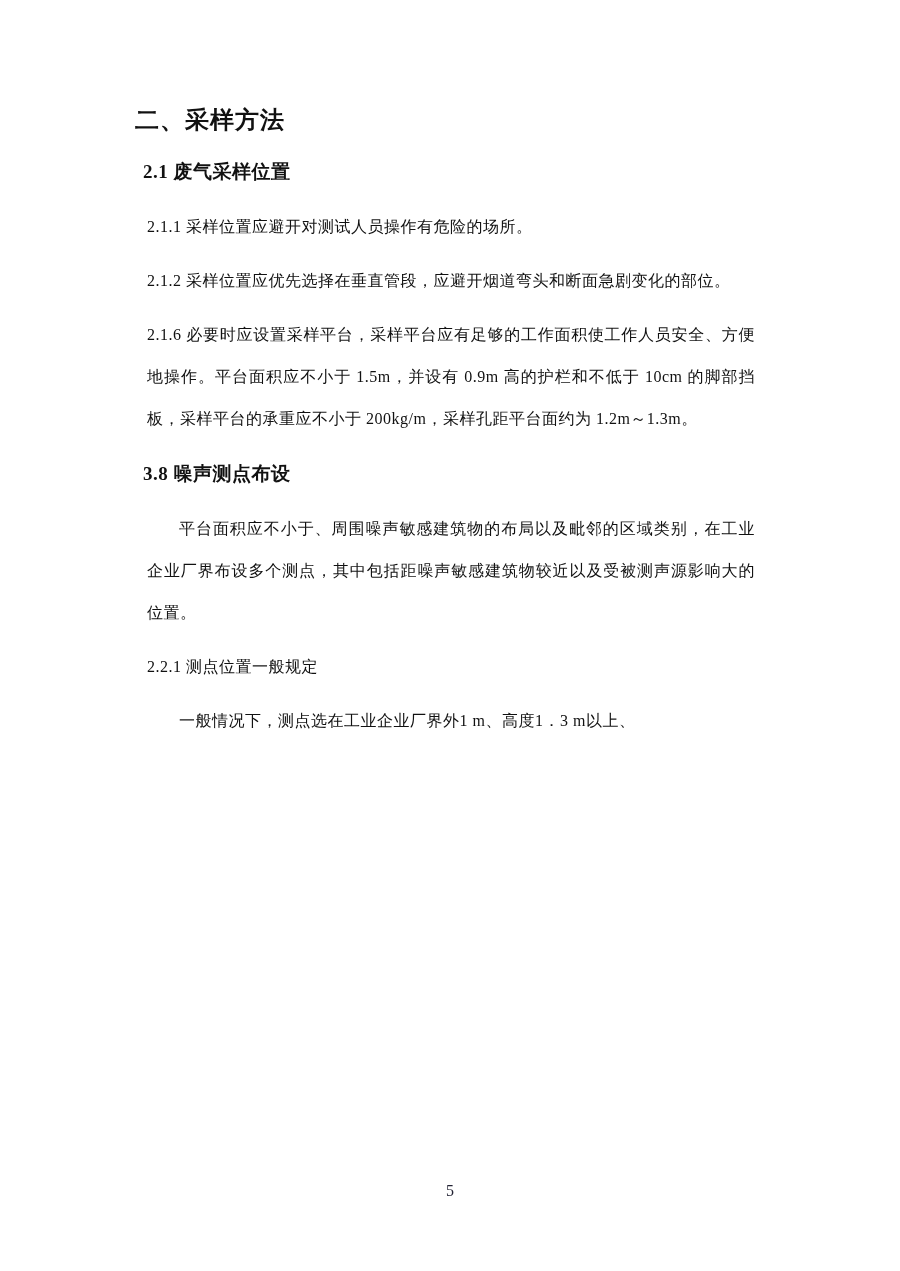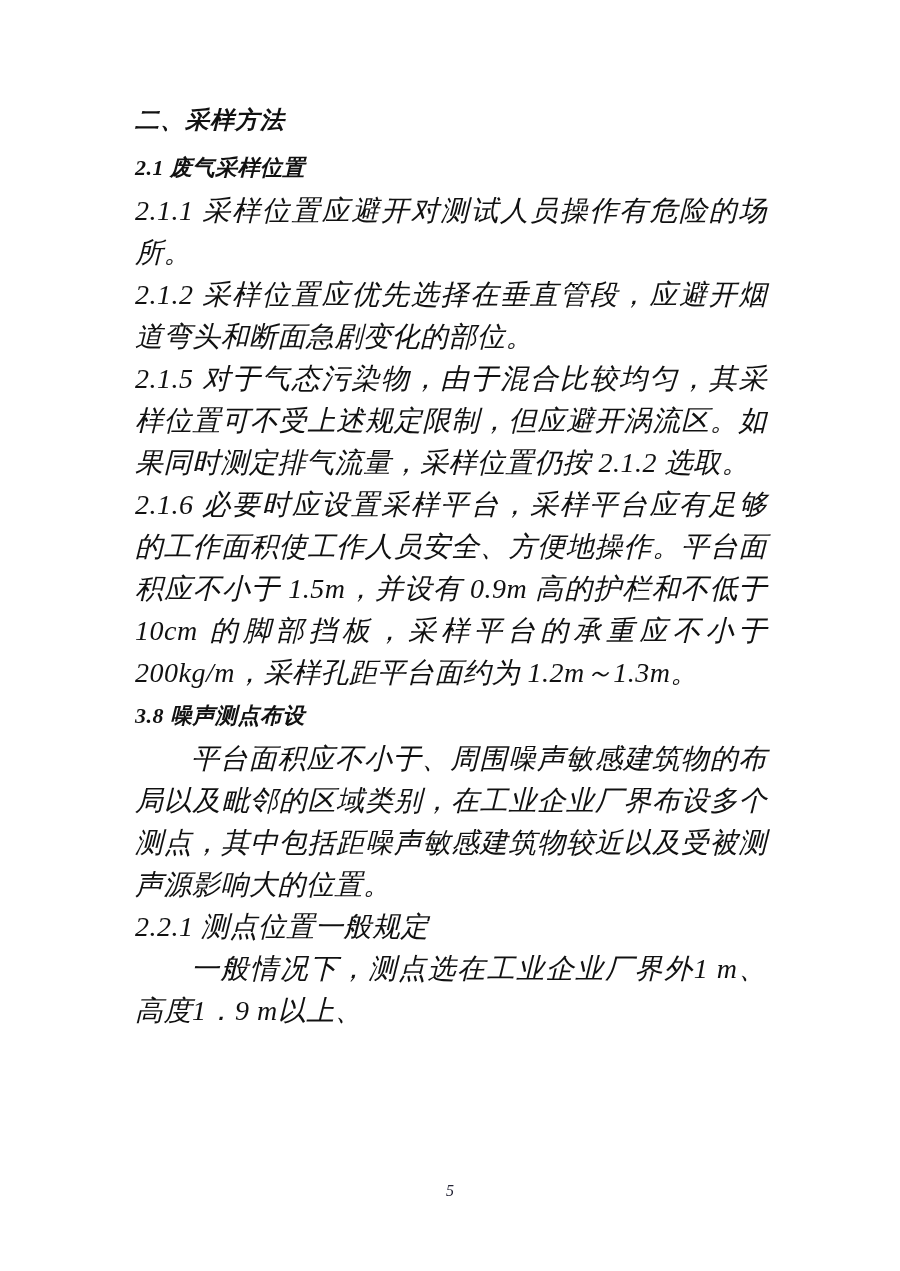--- a/index.html
+++ b/index.html
@@ -8,47 +8,46 @@
     background: #ffffff;
   }
   .page {
     position: relative;
     width: 900px;
     height: 1271px;
     background: #ffffff;
     overflow: hidden;
     font-family: "Liberation Serif", "DejaVu Serif", serif;
     color: #111111;
-    font-style: italic;
   }
   .content {
     position: absolute;
     left: 135px;
     top: 98px;
     width: 632px;
   }
   .h1 {
     font-size: 24px;
     font-weight: bold;
     line-height: 44px;
     margin: 0 0 4px 0;
     letter-spacing: 1px;
   }
   .h2 {
-    font-size: 22px;
+    font-size: 19px;
     font-weight: bold;
     line-height: 44px;
-    margin: 0;
+    margin: 8px;
     letter-spacing: 0.5px;
   }
   .para {
-    font-size: 28px;
+    font-size: 16px;
     font-weight: normal;
     line-height: 42px;
-    margin: 0;
+    margin: 12px;
     text-align: justify;
     letter-spacing: 0.5px;
   }
   .para.indent {
     text-indent: 2em;
   }
   .footer {
     position: absolute;
     left: 0;
     width: 100%;
@@ -61,22 +60,21 @@
 </style>
 </head>
 <body>
 
 <div class="page">
   <div class="content">
     <h1 class="h1">二、采样方法</h1>
     <h2 class="h2">2.1 废气采样位置</h2>
     <p class="para">2.1.1 采样位置应避开对测试人员操作有危险的场所。</p>
     <p class="para">2.1.2 采样位置应优先选择在垂直管段，应避开烟道弯头和断面急剧变化的部位。</p>
-    <p class="para">2.1.5 对于气态污染物，由于混合比较均匀，其采样位置可不受上述规定限制，但应避开涡流区。如果同时测定排气流量，采样位置仍按 2.1.2 选取。</p>
     <p class="para">2.1.6 必要时应设置采样平台，采样平台应有足够的工作面积使工作人员安全、方便地操作。平台面积应不小于 1.5m，并设有 0.9m 高的护栏和不低于 10cm 的脚部挡板，采样平台的承重应不小于 200kg/m，采样孔距平台面约为 1.2m～1.3m。</p>
     <h2 class="h2">3.8 噪声测点布设</h2>
     <p class="para indent">平台面积应不小于、周围噪声敏感建筑物的布局以及毗邻的区域类别，在工业企业厂界布设多个测点，其中包括距噪声敏感建筑物较近以及受被测声源影响大的位置。</p>
     <p class="para">2.2.1 测点位置一般规定</p>
-    <p class="para indent">一般情况下，测点选在工业企业厂界外1 m、高度1．9 m以上、</p>
+    <p class="para indent">一般情况下，测点选在工业企业厂界外1 m、高度1．3 m以上、</p>
   </div>
 
   <div class="footer">5</div>
 </div>
 
 </body></html>

